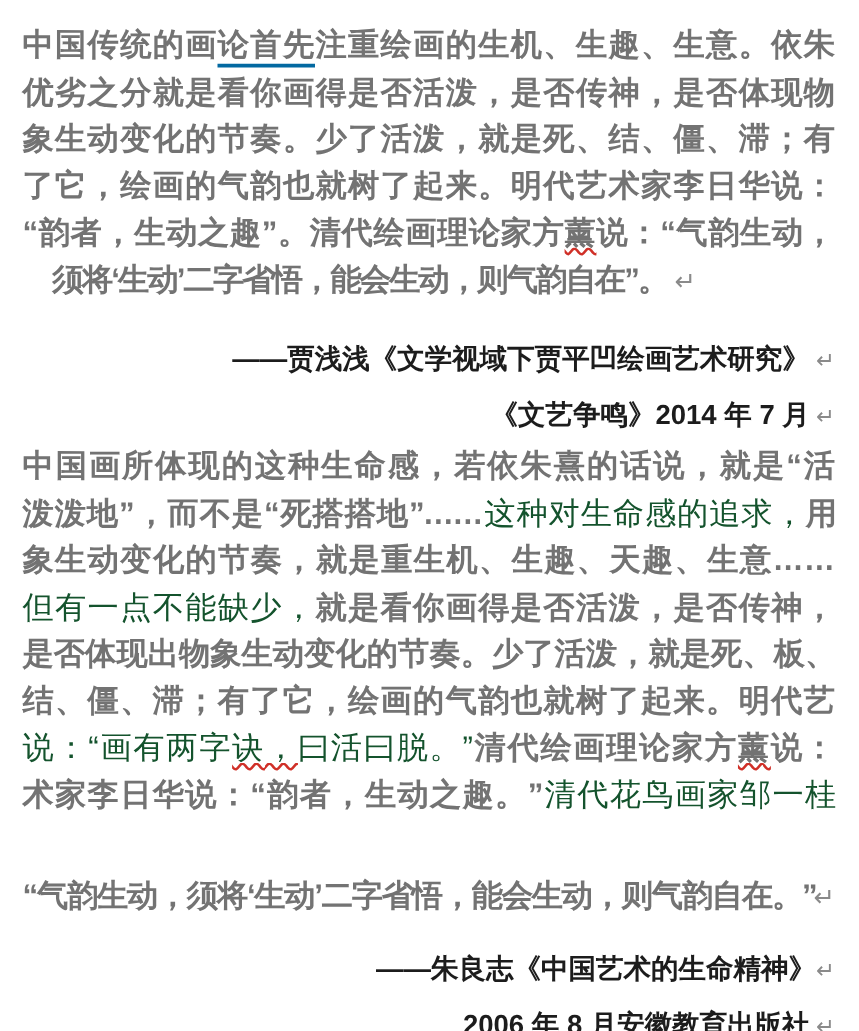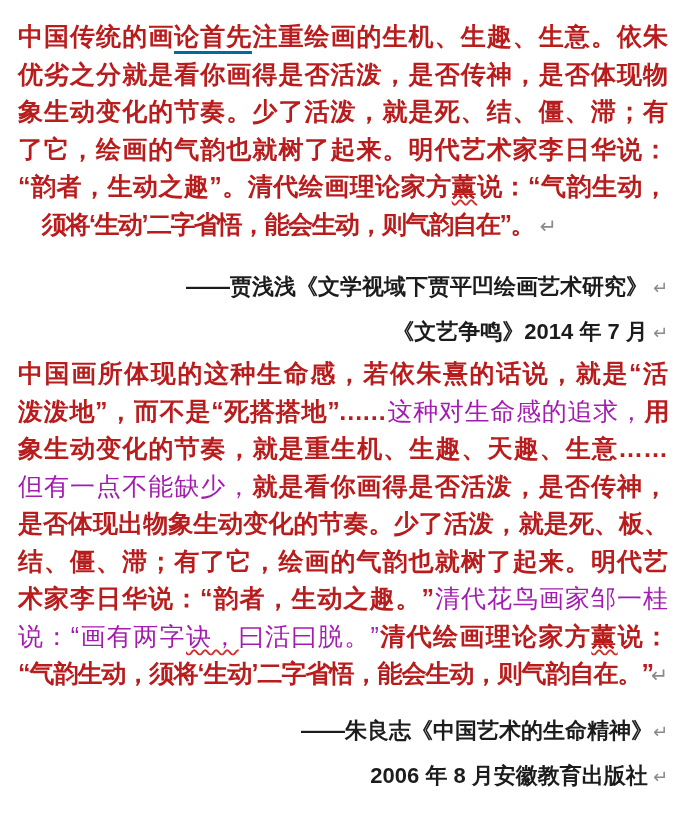--- a/index.html
+++ b/index.html
@@ -34,40 +34,40 @@
   }
   .line.last {
     text-align-last: left;
     margin-left: 24px;
   }
   
   .p1 .line:nth-child(6) { letter-spacing: -1.5px; }
   .p2 .line:nth-child(2) { letter-spacing: -1.5px; }
   .p2 .line:nth-child(5) { letter-spacing: -1px; }
   .p2 .line:nth-child(8) { letter-spacing: -1px; }
-  .p2 .line:nth-child(9) { letter-spacing: -3.2px; }
+  .p2 .line:nth-child(9) { letter-spacing: -3.2px; margin-top: 44px; }
   
   .cites { margin: 0; }
   .cites.c1 { margin-top: 14px; margin-bottom: 8px; }
   .cites.c2 { margin-top: 8px; }
   .cline {
     font-size: 22px;
     line-height: 60px;
     height: 45px;
     text-align: right;
     white-space: nowrap;
   }
   
   .seg { display: inline; }
   .red {
-    color: #b91c1c;
+    color: #737373;
     font-weight: bold;
   }
   .black {
-    color: #a21caf;
+    color: #14532d;
     font-weight: normal;
   }
   .blackbold {
     color: #1c1c1c;
     font-weight: bold;
   }
   .grammar {
     padding-bottom: 1px;
     border-bottom: 3px solid #0369a1;
   }
@@ -101,21 +101,21 @@
       <div class="cline"><span class="seg blackbold">——贾浅浅《文学视域下贾平凹绘画艺术研究》</span><span class="seg mark">  ↵</span></div>
       <div class="cline"><span class="seg blackbold">《文艺争鸣》2014 年 7 月</span><span class="seg mark">  ↵</span></div>
     </div>
   <div class="para p2">
       <div class="line"><span class="seg red">中国画所体现的这种生命感，若依朱熹的话说，就是“活</span></div>
       <div class="line"><span class="seg red">泼泼地”，而不是“死搭搭地”……</span><span class="seg black">这种对生命感的追求，</span><span class="seg red">用</span></div>
       <div class="line"><span class="seg red">象生动变化的节奏，就是重生机、生趣、天趣、生意……</span></div>
       <div class="line"><span class="seg black">但有一点不能缺少，</span><span class="seg red">就是看你画得是否活泼，是否传神，</span></div>
       <div class="line"><span class="seg red">是否体现出物象生动变化的节奏。少了活泼，就是死、板、</span></div>
       <div class="line"><span class="seg red">结、僵、滞；有了它，绘画的气韵也就树了起来。明代艺</span></div>
+      <div class="line"><span class="seg black">说：“画有两字</span><span class="seg black wavy">诀，</span><span class="seg black">曰活曰脱。”</span><span class="seg red">清代绘画理论家方</span><span class="seg red wavy">薰</span><span class="seg red">说：</span></div>
       <div class="line"><span class="seg red">术家李日华说：“韵者，生动之趣。”</span><span class="seg black">清代花鸟画家邹一桂</span></div>
-      <div class="line"><span class="seg black">说：“画有两字</span><span class="seg black wavy">诀，</span><span class="seg black">曰活曰脱。”</span><span class="seg red">清代绘画理论家方</span><span class="seg red wavy">薰</span><span class="seg red">说：</span></div>
       <div class="line"><span class="seg red">“气韵生动，须将‘生动’二字省悟，能会生动，则气韵自在。”</span><span class="seg mark">↵</span></div>
     </div>
   <div class="cites c2">
       <div class="cline"><span class="seg blackbold">——朱良志《中国艺术的生命精神》</span><span class="seg mark">↵</span></div>
       <div class="cline"><span class="seg blackbold">2006 年 8 月安徽教育出版社</span><span class="seg mark">  ↵</span></div>
     </div>
 </div>
 
 </body></html>

